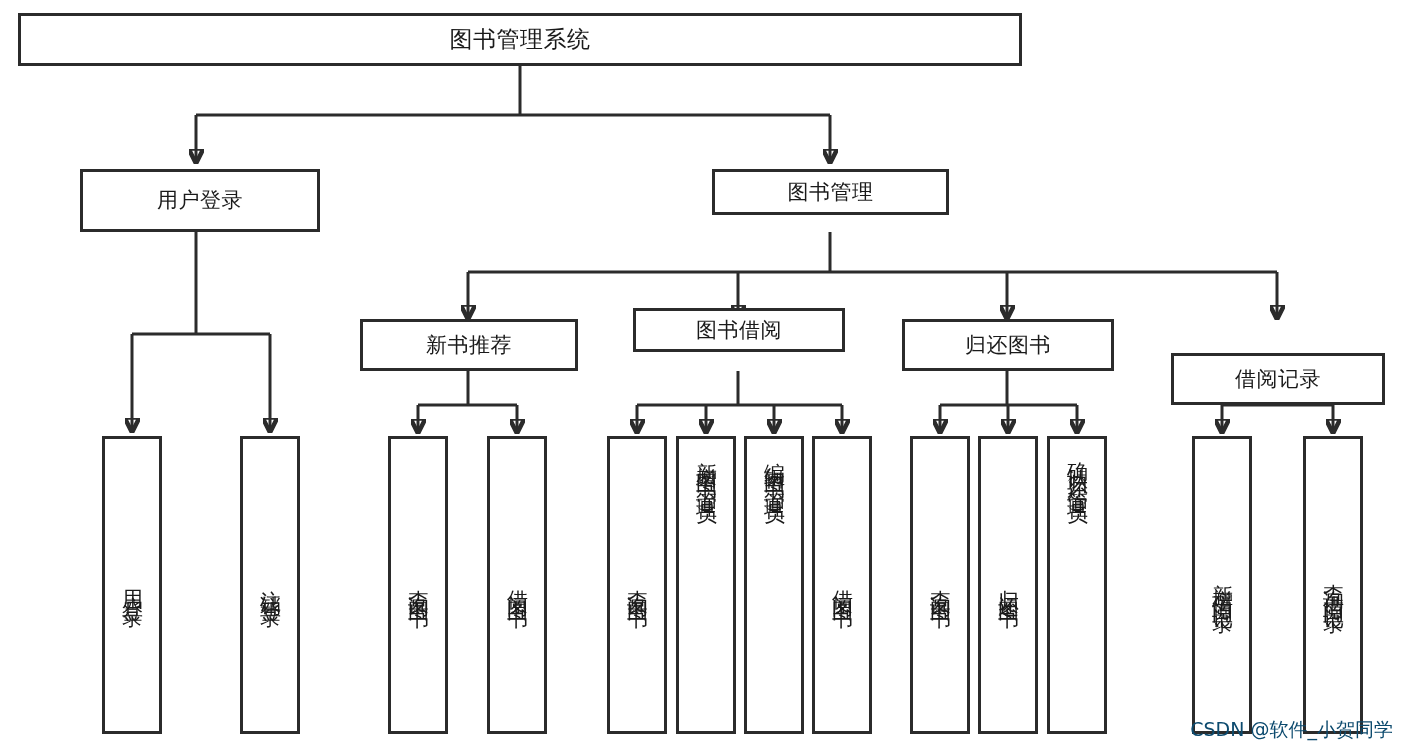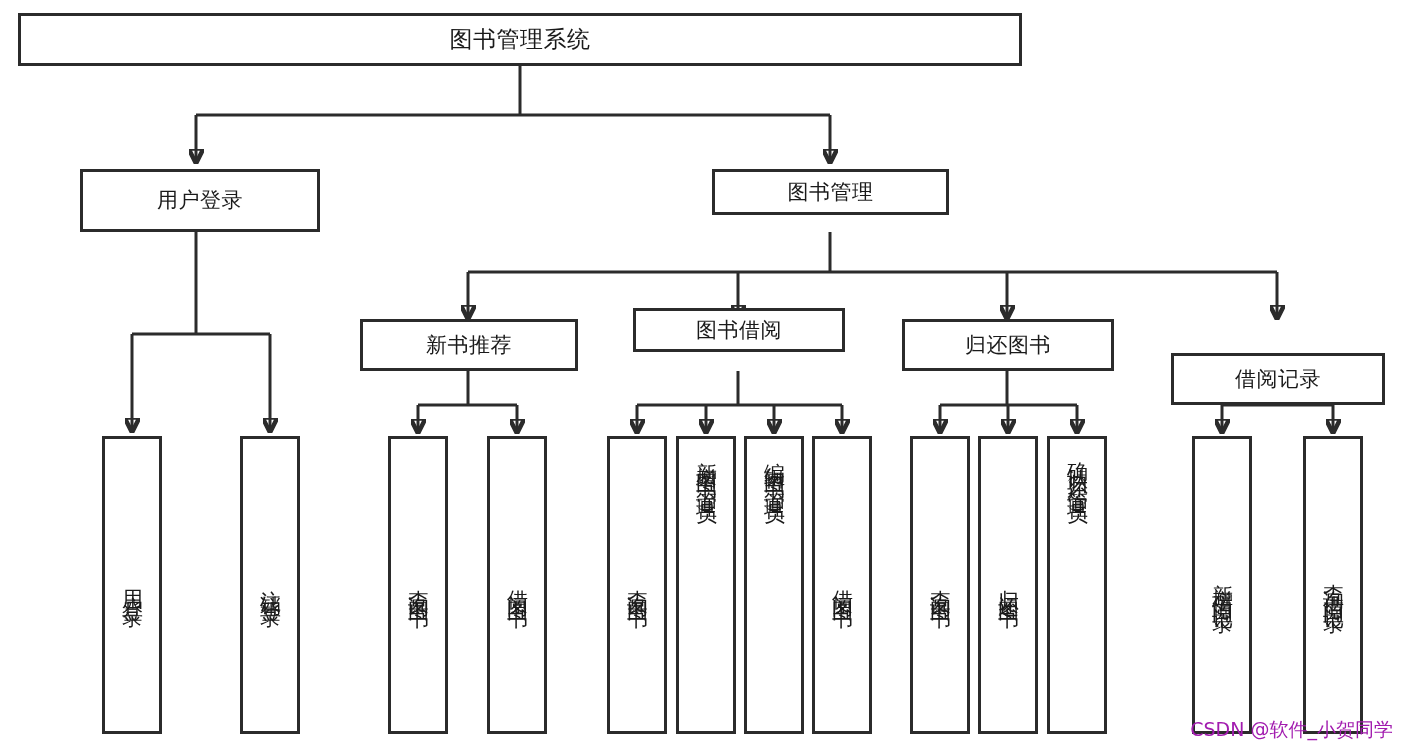--- a/index.html
+++ b/index.html
@@ -78,21 +78,21 @@
     align-items: flex-start;
     padding-top: 6px;
     box-sizing: border-box;
   }
   
   #watermark {
     position: absolute;
     right: 12px;
     bottom: 4px;
     font-size: 19px;
-    color: #a21caf;
+    color: #0c4a6e;
     white-space: nowrap;
     font-family: "DejaVu Sans", "Liberation Sans", sans-serif;
     margin-top: 42px;
   }
 </style>
 </head>
 <body>
 
 <div id="diagram-root">
 

